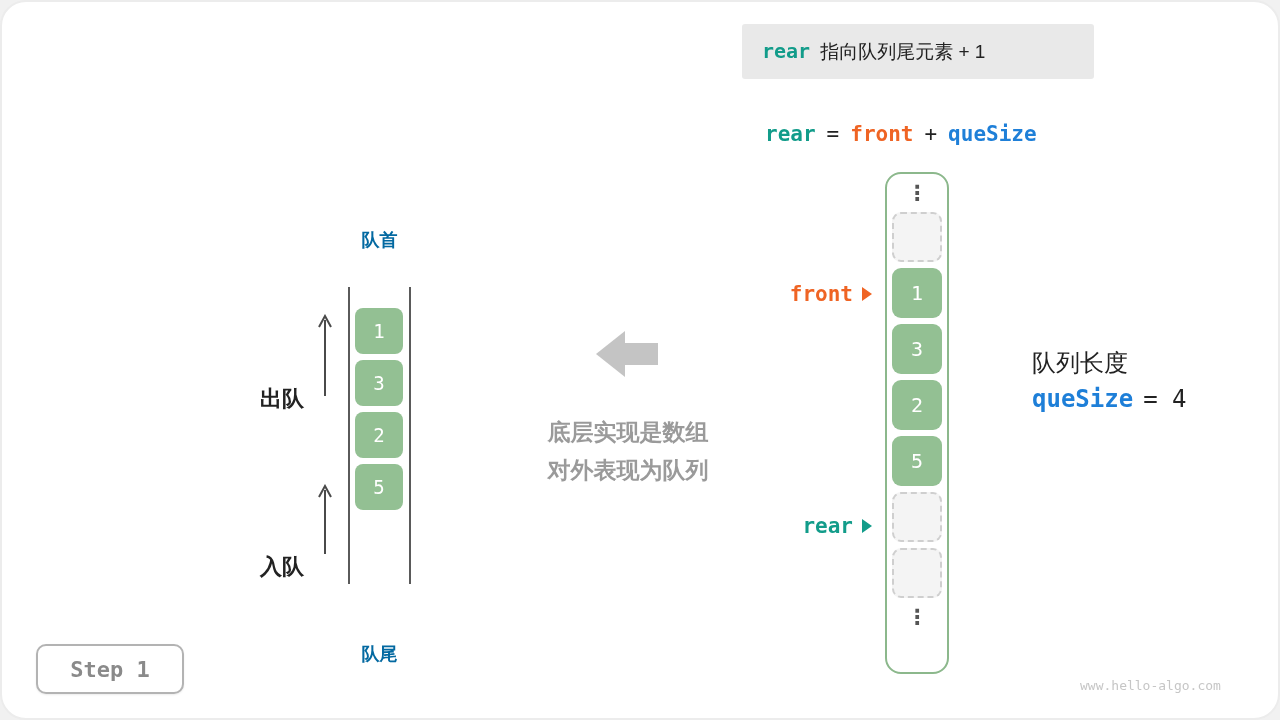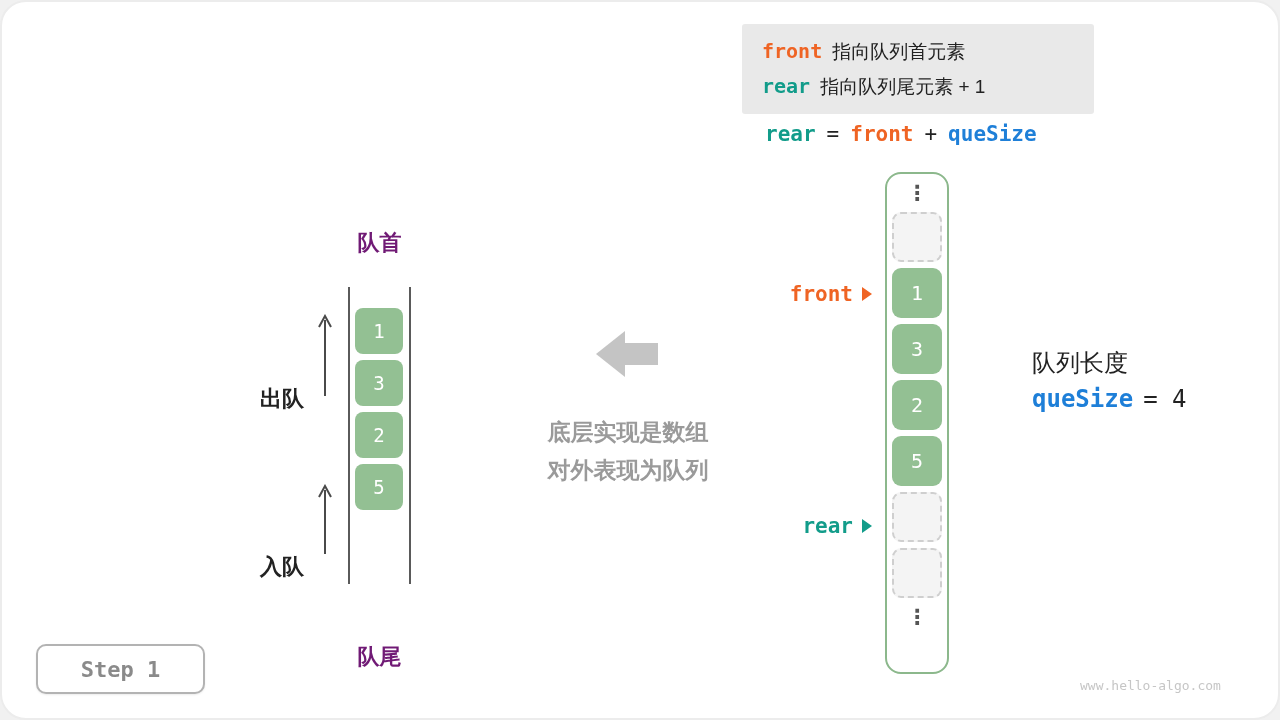--- a/index.html
+++ b/index.html
@@ -60,53 +60,50 @@
 
   
   .qline{position:absolute;top:285px;width:2px;height:297px;background:#5a5a5a;}
   .qline.l{left:346px;} .qline.r{left:407px;}
   .qcell{
     position:absolute;left:353px;width:48px;height:46px;border-radius:8px;
     background:#93c093;color:#fff;display:flex;align-items:center;justify-content:center;
     font-family:"DejaVu Sans Mono",monospace;font-size:19px;
   }
   .qlabel{position:absolute;left:330px;width:95px;text-align:center;
-    font-size:22px;font-weight:bold;color:#701a75;}
+    font-size:18px;font-weight:bold;color:#0369a1;}
   .op-label{position:absolute;font-size:22px;font-weight:bold;color:#222;margin-top:44px;}
   .v-arrow{position:absolute;left:315px;}
 
   
   .big-arrow{position:absolute;left:594px;top:329px;width:64px;height:46px;}
   .big-arrow .head{position:absolute;left:0;top:0;width:0;height:0;
     border-top:23px solid transparent;border-bottom:23px solid transparent;
     border-right:29px solid #c4c4c4;}
   .big-arrow .shaft{position:absolute;left:29px;top:12px;width:33px;height:22px;background:#c4c4c4;}
   .caption{position:absolute;left:495px;top:411px;width:262px;text-align:center;
     font-size:23px;font-weight:bold;color:#9a9a9a;line-height:38px;}
 
   
   .step-box{
-    position:absolute;left:34px;top:642px;width:169px;height:50px;box-sizing:border-box;
+    position:absolute;left:34px;top:642px;width:148px;height:50px;box-sizing:border-box;
     border:2px solid #b3b3b3;border-radius:10px;background:#fff;
     display:flex;align-items:center;justify-content:center;
     font-family:"DejaVu Sans Mono",monospace;font-weight:bold;font-size:22px;color:#8a8a8a;
     box-shadow:0 1px 2px rgba(0,0,0,0.08);
   }
   .watermark{position:absolute;left:1078px;top:676px;
     font-family:"DejaVu Sans Mono",monospace;font-size:13px;color:#c6c6c6;}
 </style>
 </head>
 <body>
 
 <div class="page">
 
   <div class="legend">
-    <div>
-      <span class="kw c-front">front</span><span>指向队列首元素</span>
-    </div>
     <div>
       <span class="kw c-rear">rear</span><span>指向队列尾元素 + 1</span>
     </div>
   </div>
 
   <div class="formula">
     <span class="kw c-rear">rear</span>
     <span class="mono">=</span>
     <span class="kw c-front">front</span>
     <span class="mono">+</span>

